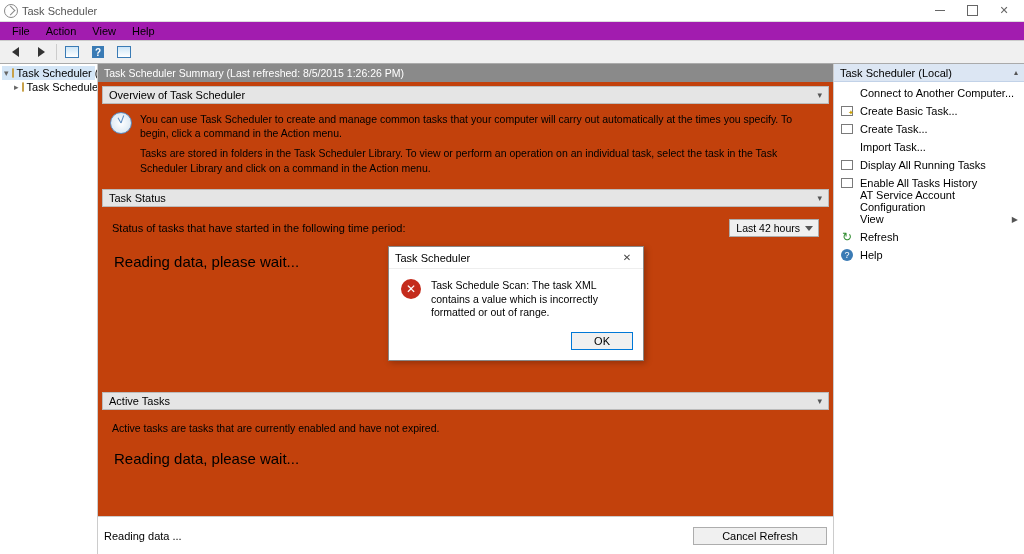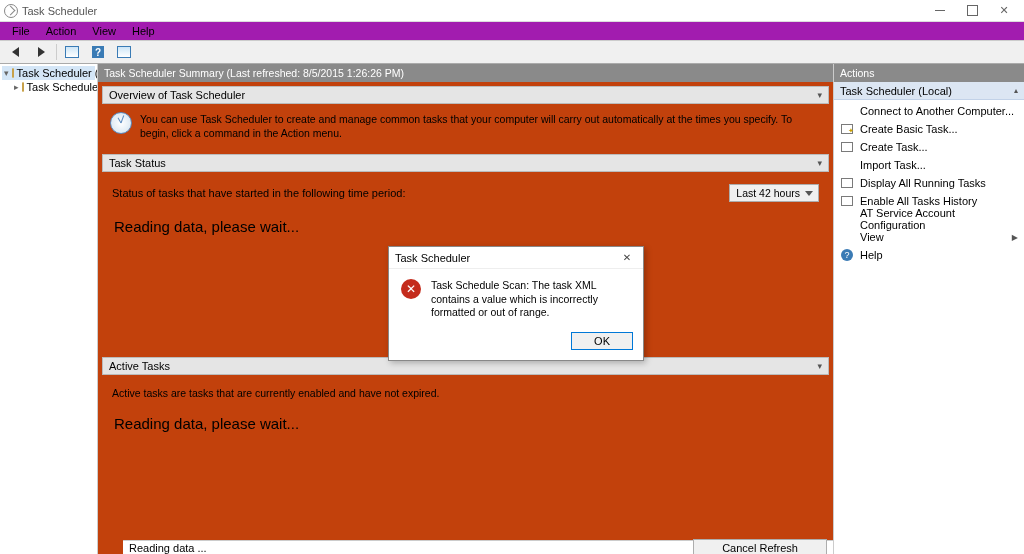--- a/index.html
+++ b/index.html
@@ -49,21 +49,21 @@
 .clock-ico::before { content: ""; position: absolute; left: 50%; top: 50%; width: 1px; height: 8px; background: #5a8abf; transform-origin: bottom; transform: translate(-50%, -100%) rotate(20deg); }
 .clock-ico::after { content: ""; position: absolute; left: 50%; top: 50%; width: 1px; height: 6px; background: #5a8abf; transform-origin: bottom; transform: translate(-50%, -100%) rotate(-30deg); }
 .overview-text p { margin-bottom: 6px; line-height: 1.35; font-size: 10.5px; }
 
 .dropdown { background: #f0f0f0; border: 1px solid #adadad; height: 18px; padding: 0 18px 0 6px; display: inline-flex; align-items: center; position: relative; font-size: 10.5px; }
 .dropdown::after { content: ""; position: absolute; right: 5px; top: 6px; border-left: 4px solid transparent; border-right: 4px solid transparent; border-top: 5px solid #555; }
 
 .statusrow { display: flex; justify-content: space-between; align-items: center; font-size: 10.5px; padding: 4px 2px; }
 .reading { font-size: 15px; padding: 12px 4px 4px; }
 
-.footer { height: 14px; border-top: 1px solid #ccc; display: flex; align-items: center; padding: 0 6px; background: #fff; margin-left: 25px; }
+.footer { height: 38px; border-top: 1px solid #ccc; display: flex; align-items: center; padding: 0 6px; background: #fff; }
 .footer .spacer { flex: 1; }
 .btn { background: #f0f0f0; border: 1px solid #adadad; padding: 2px 28px; font-size: 11px; }
 
 
 .actions { width: 190px; background: #fff; display: flex; flex-direction: column; }
 .actions-title { height: 18px; background: #8a8a8a; color: #fff; display: flex; align-items: center; padding: 0 6px; font-size: 10.5px; }
 .actions-group { height: 18px; background: #dce6f3; border-bottom: 1px solid #c2d2e8; display: flex; align-items: center; padding: 0 6px; position: relative; font-size: 10.5px; }
 .actions-group .caret { position: absolute; right: 6px; font-size: 8px; color: #555; }
 .actions-list { padding: 2px 0; }
 .action-item { display: flex; align-items: center; gap: 6px; height: 18px; padding: 0 6px; font-size: 10.5px; }
@@ -148,20 +148,21 @@
     <div class="center-body">
 
       <div class="section-head">
         <span>Overview of Task Scheduler</span>
         <span class="chev">▾</span>
       </div>
       <div class="section-body overview-row">
         <div class="clock-ico"></div>
         <div class="overview-text">
           <p>You can use Task Scheduler to create and manage common tasks that your computer will carry out automatically at the times you specify. To begin, click a command in the Action menu.</p>
+          <p>Tasks are stored in folders in the Task Scheduler Library. To view or perform an operation on an individual task, select the task in the Task Scheduler Library and click on a command in the Action menu.</p>
         </div>
       </div>
 
       <div class="section-head">
         <span>Task Status</span>
         <span class="chev">▾</span>
       </div>
       <div class="section-body">
         <div class="statusrow">
           <span>Status of tasks that have started in the following time period:</span>
@@ -182,21 +183,20 @@
 
     </div>
     <div class="footer">
       <span>Reading data ...</span>
       <span class="spacer"></span>
       <button class="btn">Cancel Refresh</button>
     </div>
   </div>
 
   <div class="actions">
-    <div class="actions-title">Actions</div>
     <div class="actions-group">
       <span>Task Scheduler (Local)</span>
       <span class="caret">▴</span>
     </div>
     <div class="actions-list">
       <div class="action-item">
           <span class="ai-ico"></span>
           <span>Connect to Another Computer...</span>
         </div>
       <div class="action-item">
@@ -228,20 +228,24 @@
           <span>Enable All Tasks History</span>
         </div>
       <div class="action-item">
           <span class="ai-ico"></span>
           <span>AT Service Account Configuration</span>
         </div>
       <div class="action-item">
           <span class="ai-ico"></span>
           <span>View</span>
           <span class="submenu-arrow">▶</span>
+        </div>
+      <div class="action-item">
+          <span class="ai-ico ico-refresh"></span>
+          <span>Refresh</span>
         </div>
       <div class="action-item">
           <span class="ai-ico">
             <span class="ico-help"></span>
           </span>
           <span>Help</span>
         </div>
     </div>
   </div>
 

